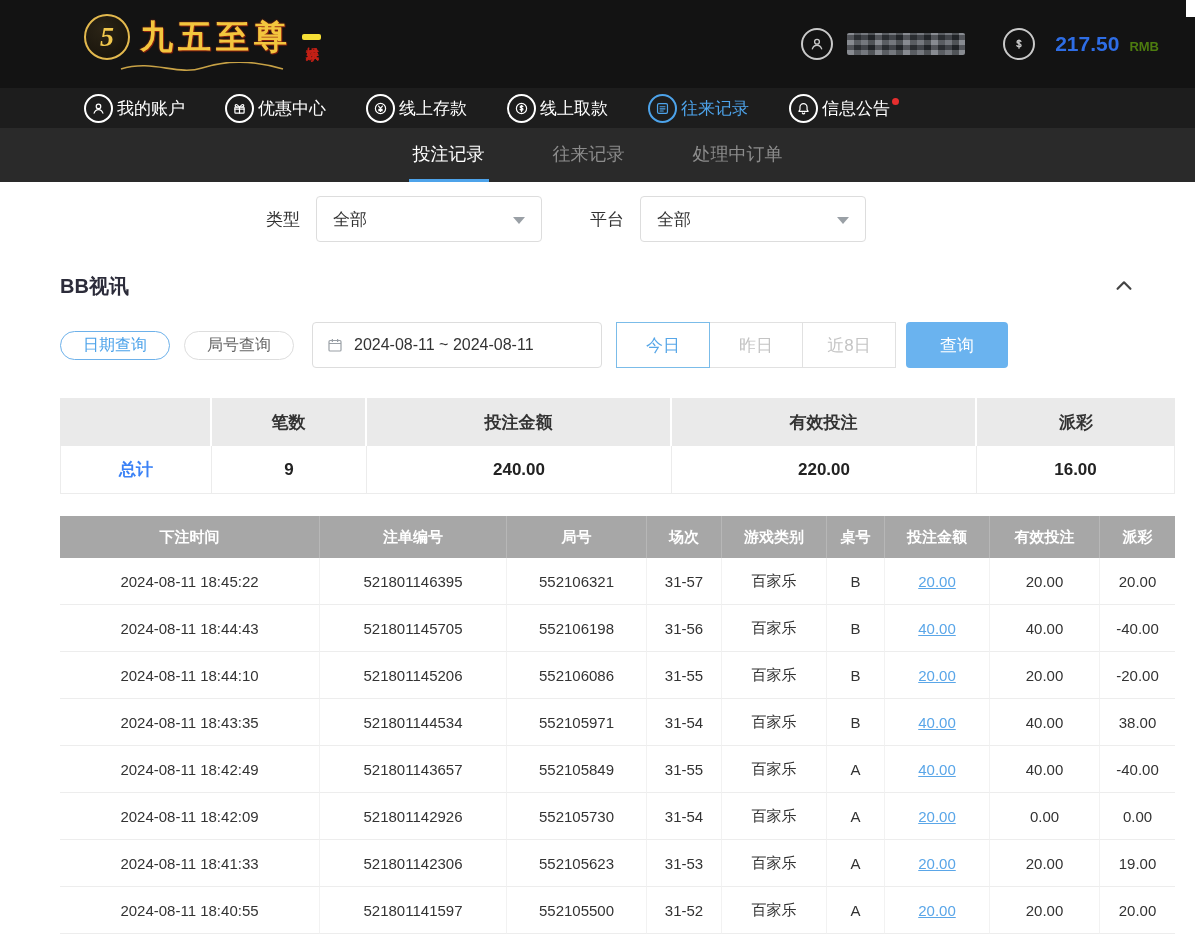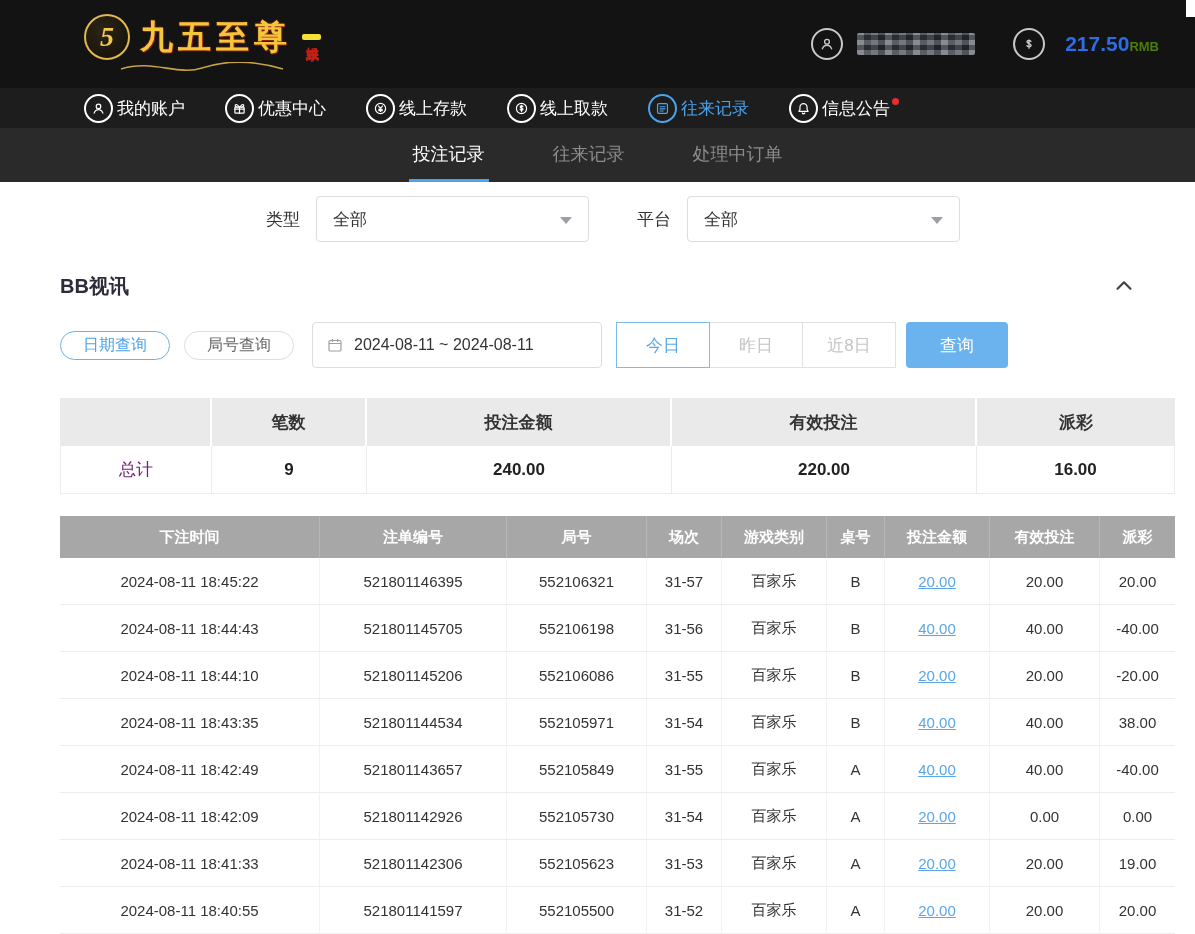--- a/index.html
+++ b/index.html
@@ -17,41 +17,41 @@
   .badge { background:#f6df36; color:#c32016; font-size:13px; font-weight:bold; line-height:1.15; padding:3px 2px; border-radius:2px; writing-mode:vertical-rl; text-orientation:upright; }
   .flourish { margin-top:2px; }
   .userinfo { display:flex; align-items:center; gap:14px; }
   .icon-ring { width:32px; height:32px; border-radius:50%; border:2px solid #c9c9c9; color:#c9c9c9; display:flex; align-items:center; justify-content:center; flex:0 0 auto; }
   .icon-ring svg { width:18px; height:18px; stroke:currentColor; fill:none; stroke-width:1.8; stroke-linecap:round; stroke-linejoin:round; }
   .blur-name { width:118px; height:22px; border-radius:2px;
      background:
        repeating-linear-gradient(0deg, rgba(255,255,255,.16) 0 5px, rgba(0,0,0,.28) 5px 10px),
        repeating-linear-gradient(90deg, #71757c 0 7px, #3a3e44 7px 14px, #5a5e65 14px 21px, #2e3237 21px 28px);
      filter:blur(.6px); }
-  .balance-wrap { display:flex; align-items:baseline; gap:0; margin-left:6px; }
+  .balance-wrap { display:flex; align-items:baseline; gap:10px; margin-left:6px; }
   .balance { color:#2e6de5; font-size:21px; font-weight:bold; }
   .currency { color:#4d7c0f; font-size:13px; font-weight:bold; }
 
   
   .mainnav { height:40px; background:#1d1d1d; display:flex; align-items:center; gap:40px; padding-left:84px; }
   .nav-item { display:flex; align-items:center; gap:4px; color:#fff; font-size:17px; cursor:pointer; position:relative; }
   .nav-item.active { color:#4da3ea; }
   .nav-item .icon-circle { width:29px; height:29px; border-radius:50%; border:2px solid currentColor; display:flex; align-items:center; justify-content:center; }
   .nav-item .icon-circle svg { width:17px; height:17px; stroke:currentColor; fill:none; stroke-width:1.7; stroke-linecap:round; stroke-linejoin:round; }
   .nav-dot { width:7px; height:7px; border-radius:50%; background:#e62e2e; align-self:flex-start; margin:4px 0 0 -2px; }
 
   
   .tabbar { height:54px; background:#2a2a2a; display:flex; justify-content:center; gap:60px; }
   .tab { display:flex; align-items:center; color:#8c8c8c; font-size:18px; cursor:pointer; padding:0 4px; border-bottom:3px solid transparent; }
   .tab.active { color:#fff; border-bottom-color:#4da3ea; }
 
   
   .filters { margin:14px 0 0 266px; display:flex; align-items:center; height:46px; }
   .filter-label { font-size:17px; color:#333; margin-right:16px; }
-  .select-box { width:273px; height:46px; border:1px solid #ddd; border-radius:4px; display:flex; align-items:center; padding:0 16px; font-size:17px; color:#333; position:relative; cursor:pointer; background:#fff; }
+  .select-box { width:226px; height:46px; border:1px solid #ddd; border-radius:4px; display:flex; align-items:center; padding:0 16px; font-size:17px; color:#333; position:relative; cursor:pointer; background:#fff; }
   .select-box .caret { position:absolute; right:16px; top:20px; width:0; height:0; border-left:6px solid transparent; border-right:6px solid transparent; border-top:7px solid #9aa0a6; }
   .filter-group + .filter-group { margin-left:48px; }
   .filter-group { display:flex; align-items:center; }
 
   
   .section-head { margin:30px 60px 0; display:flex; align-items:center; justify-content:space-between; height:28px; }
   .section-title { font-size:20px; font-weight:bold; color:#2c2c3a; }
   .collapse-btn { cursor:pointer; display:flex; }
   .collapse-btn svg { width:22px; height:22px; stroke:#444; fill:none; stroke-width:2.4; stroke-linecap:round; stroke-linejoin:round; }
 
@@ -67,21 +67,21 @@
   .day-btn { width:94px; height:46px; display:flex; align-items:center; justify-content:center; font-size:17px; background:#fff; cursor:pointer; border:1px solid #e1e1e1; color:#c4c4c4; margin-left:-1px; }
   .day-btn.active { border:1px solid #7bbce9; color:#58a7e8; z-index:2; margin-left:0; }
   .search-btn { margin-left:10px; width:102px; height:46px; background:#6ab3ef; color:#fff; font-size:17px; border-radius:4px; display:flex; align-items:center; justify-content:center; cursor:pointer; }
 
   
   .summary { margin:30px 60px 0; width:1148px; }
   .summary .srow { display:grid; grid-template-columns:152px 155px 305px 305px 198px; }
   .summary .shead .scell { background:#eaeaea; border-right:2px solid #fff; height:48px; display:flex; align-items:center; justify-content:center; font-size:17px; font-weight:bold; color:#333; }
   .summary .shead .scell:last-child { border-right:none; }
   .summary .sbody .scell { background:#fff; border:1px solid #ececec; border-top:none; border-left:none; height:48px; display:flex; align-items:center; justify-content:center; font-size:17px; font-weight:bold; color:#222; }
-  .summary .sbody .scell:first-child { border-left:1px solid #ececec; font-weight:normal; color:#701a75; }
+  .summary .sbody .scell:first-child { border-left:1px solid #ececec; font-weight:bold; color:#3b82f6; }
 
   
   .datatable { margin:22px 60px 0; width:1115px; }
   .trow { display:grid; grid-template-columns:260px 187px 140px 75px 105px 58px 105px 110px 75px; }
   .thead .tcell { background:#a7a7a7; color:#fff; font-weight:bold; font-size:15px; height:42px; display:flex; align-items:center; justify-content:center; border-right:1px solid #b7b7b7; }
   .thead .tcell:last-child { border-right:none; }
   .tbody .tcell { height:47px; display:flex; align-items:center; justify-content:center; font-size:15px; color:#333; border-bottom:1px solid #ededed; border-right:1px solid #f2f2f2; background:#fff; }
   .tbody .tcell:last-child { border-right:none; }
   .bet-link { color:#5aa6e8; text-decoration:underline; cursor:pointer; }
   .neg { color:#e23b3b; }

